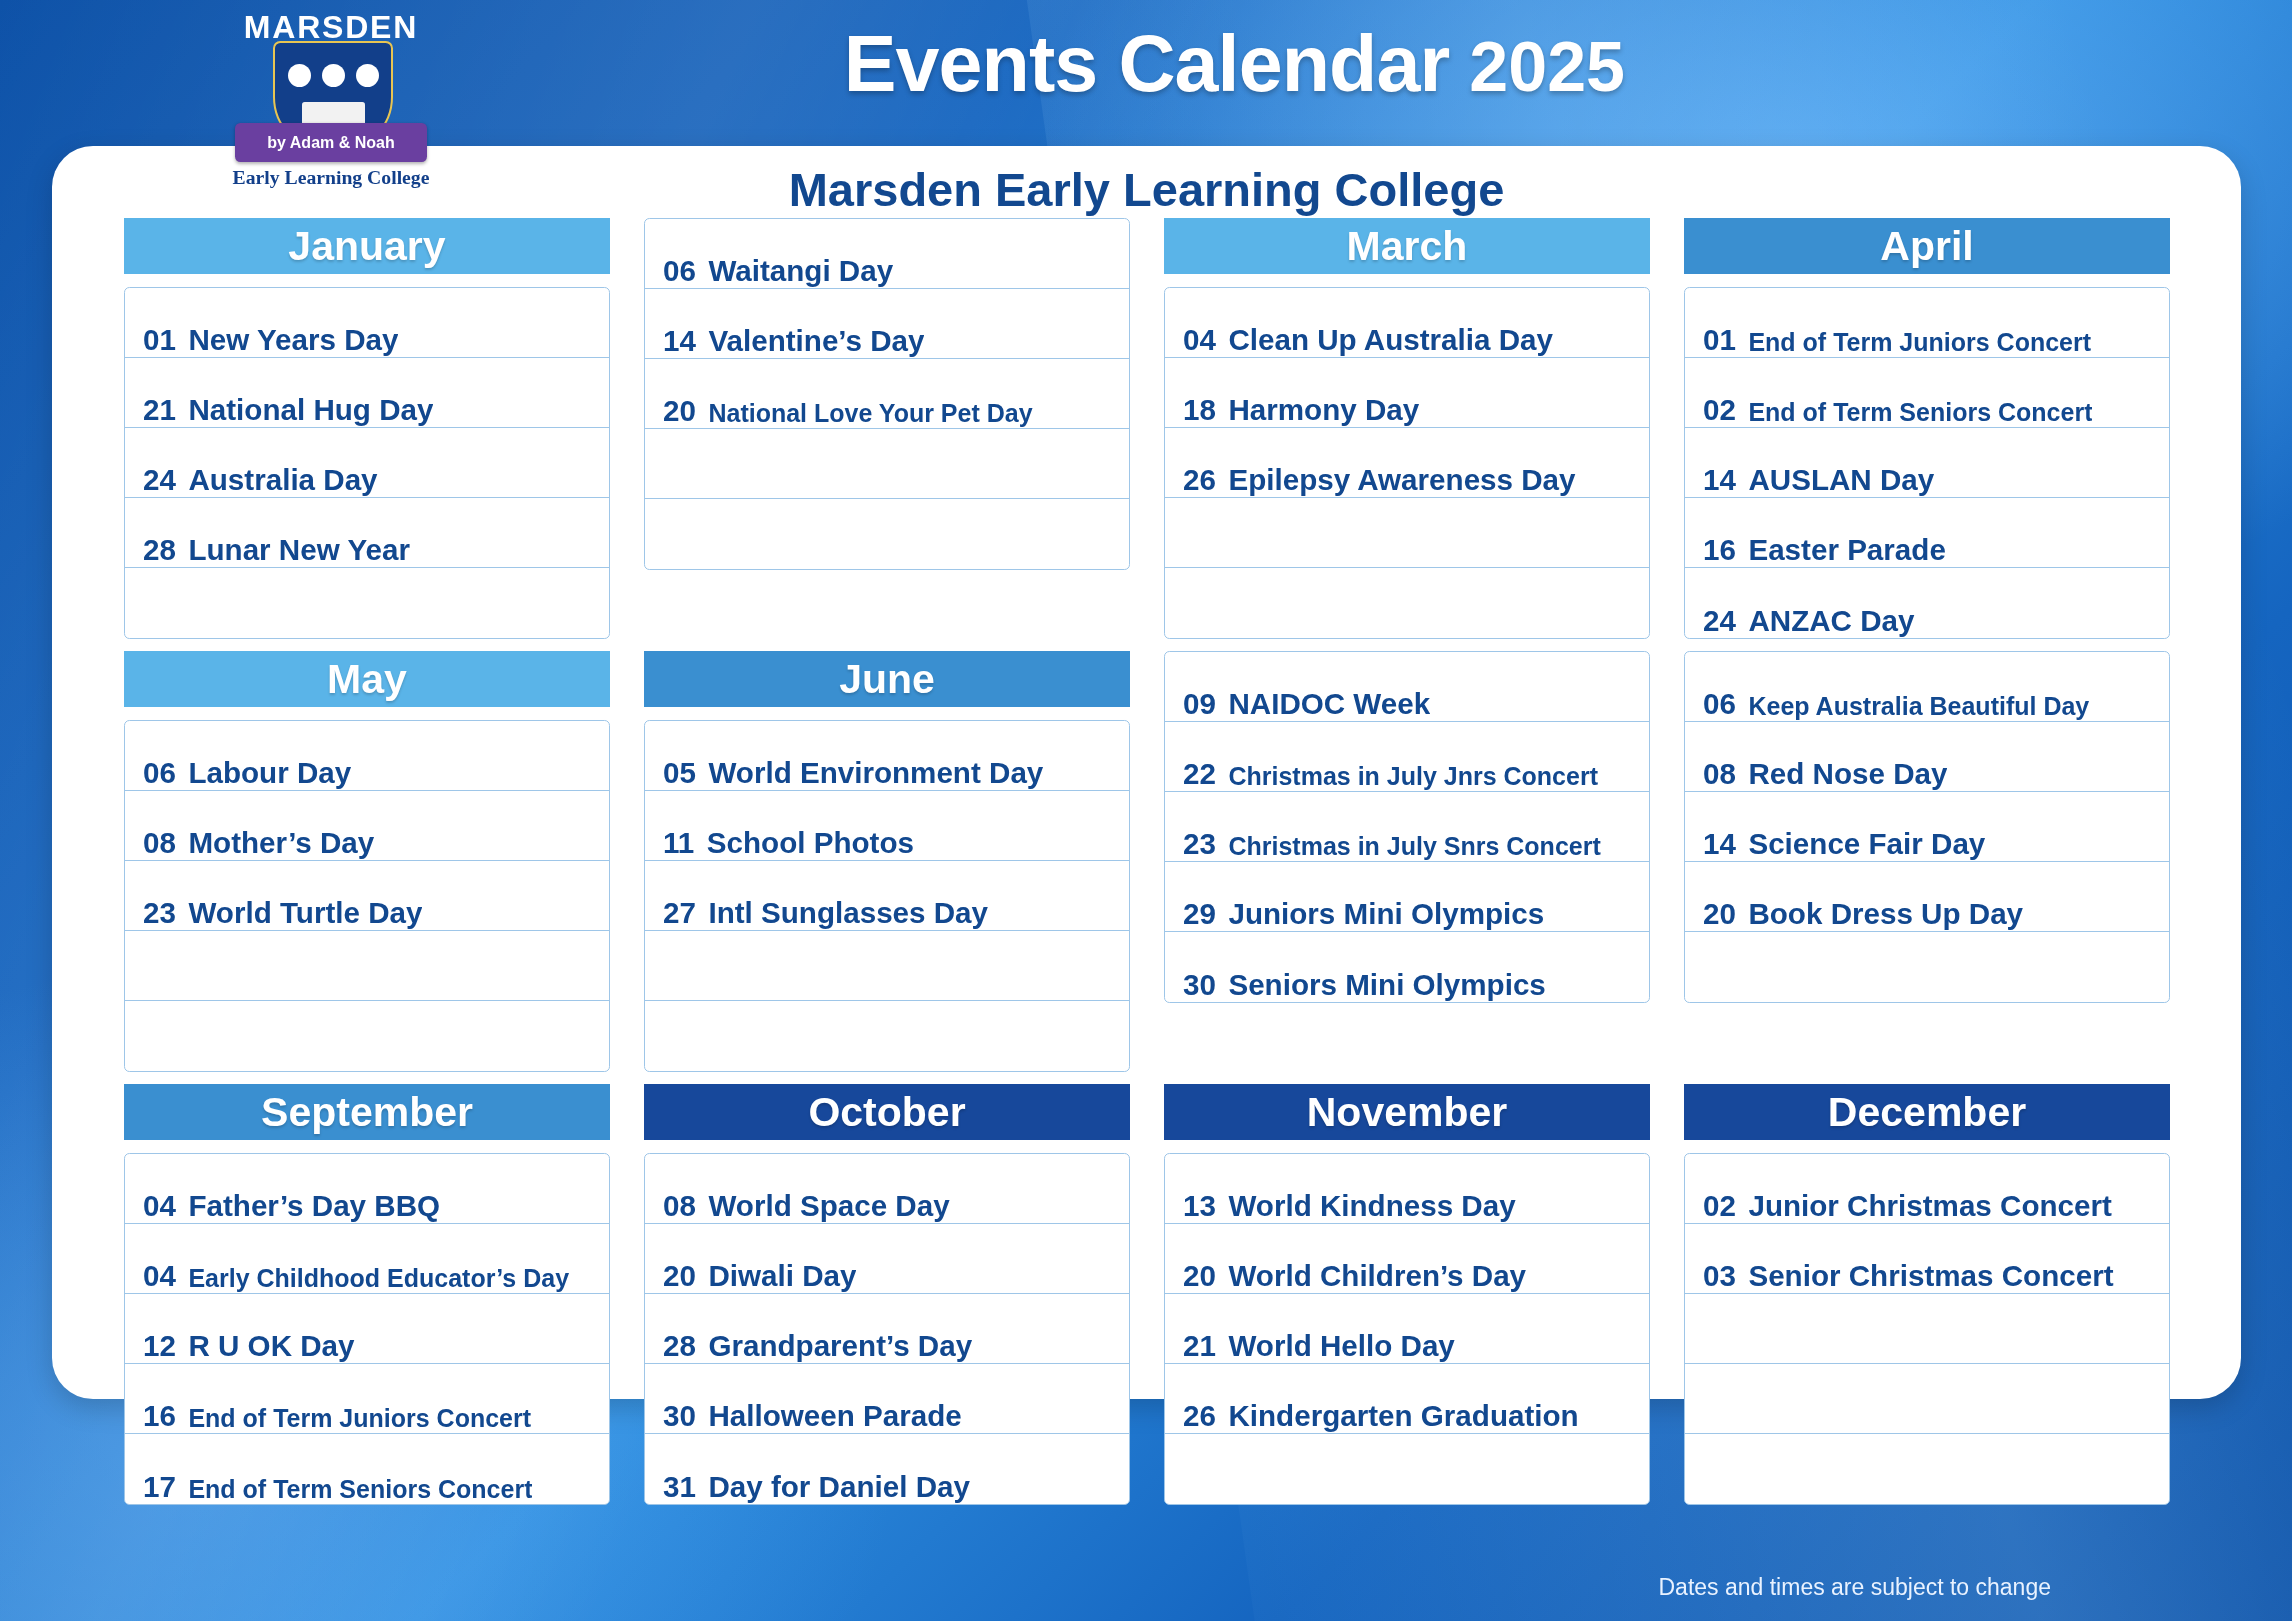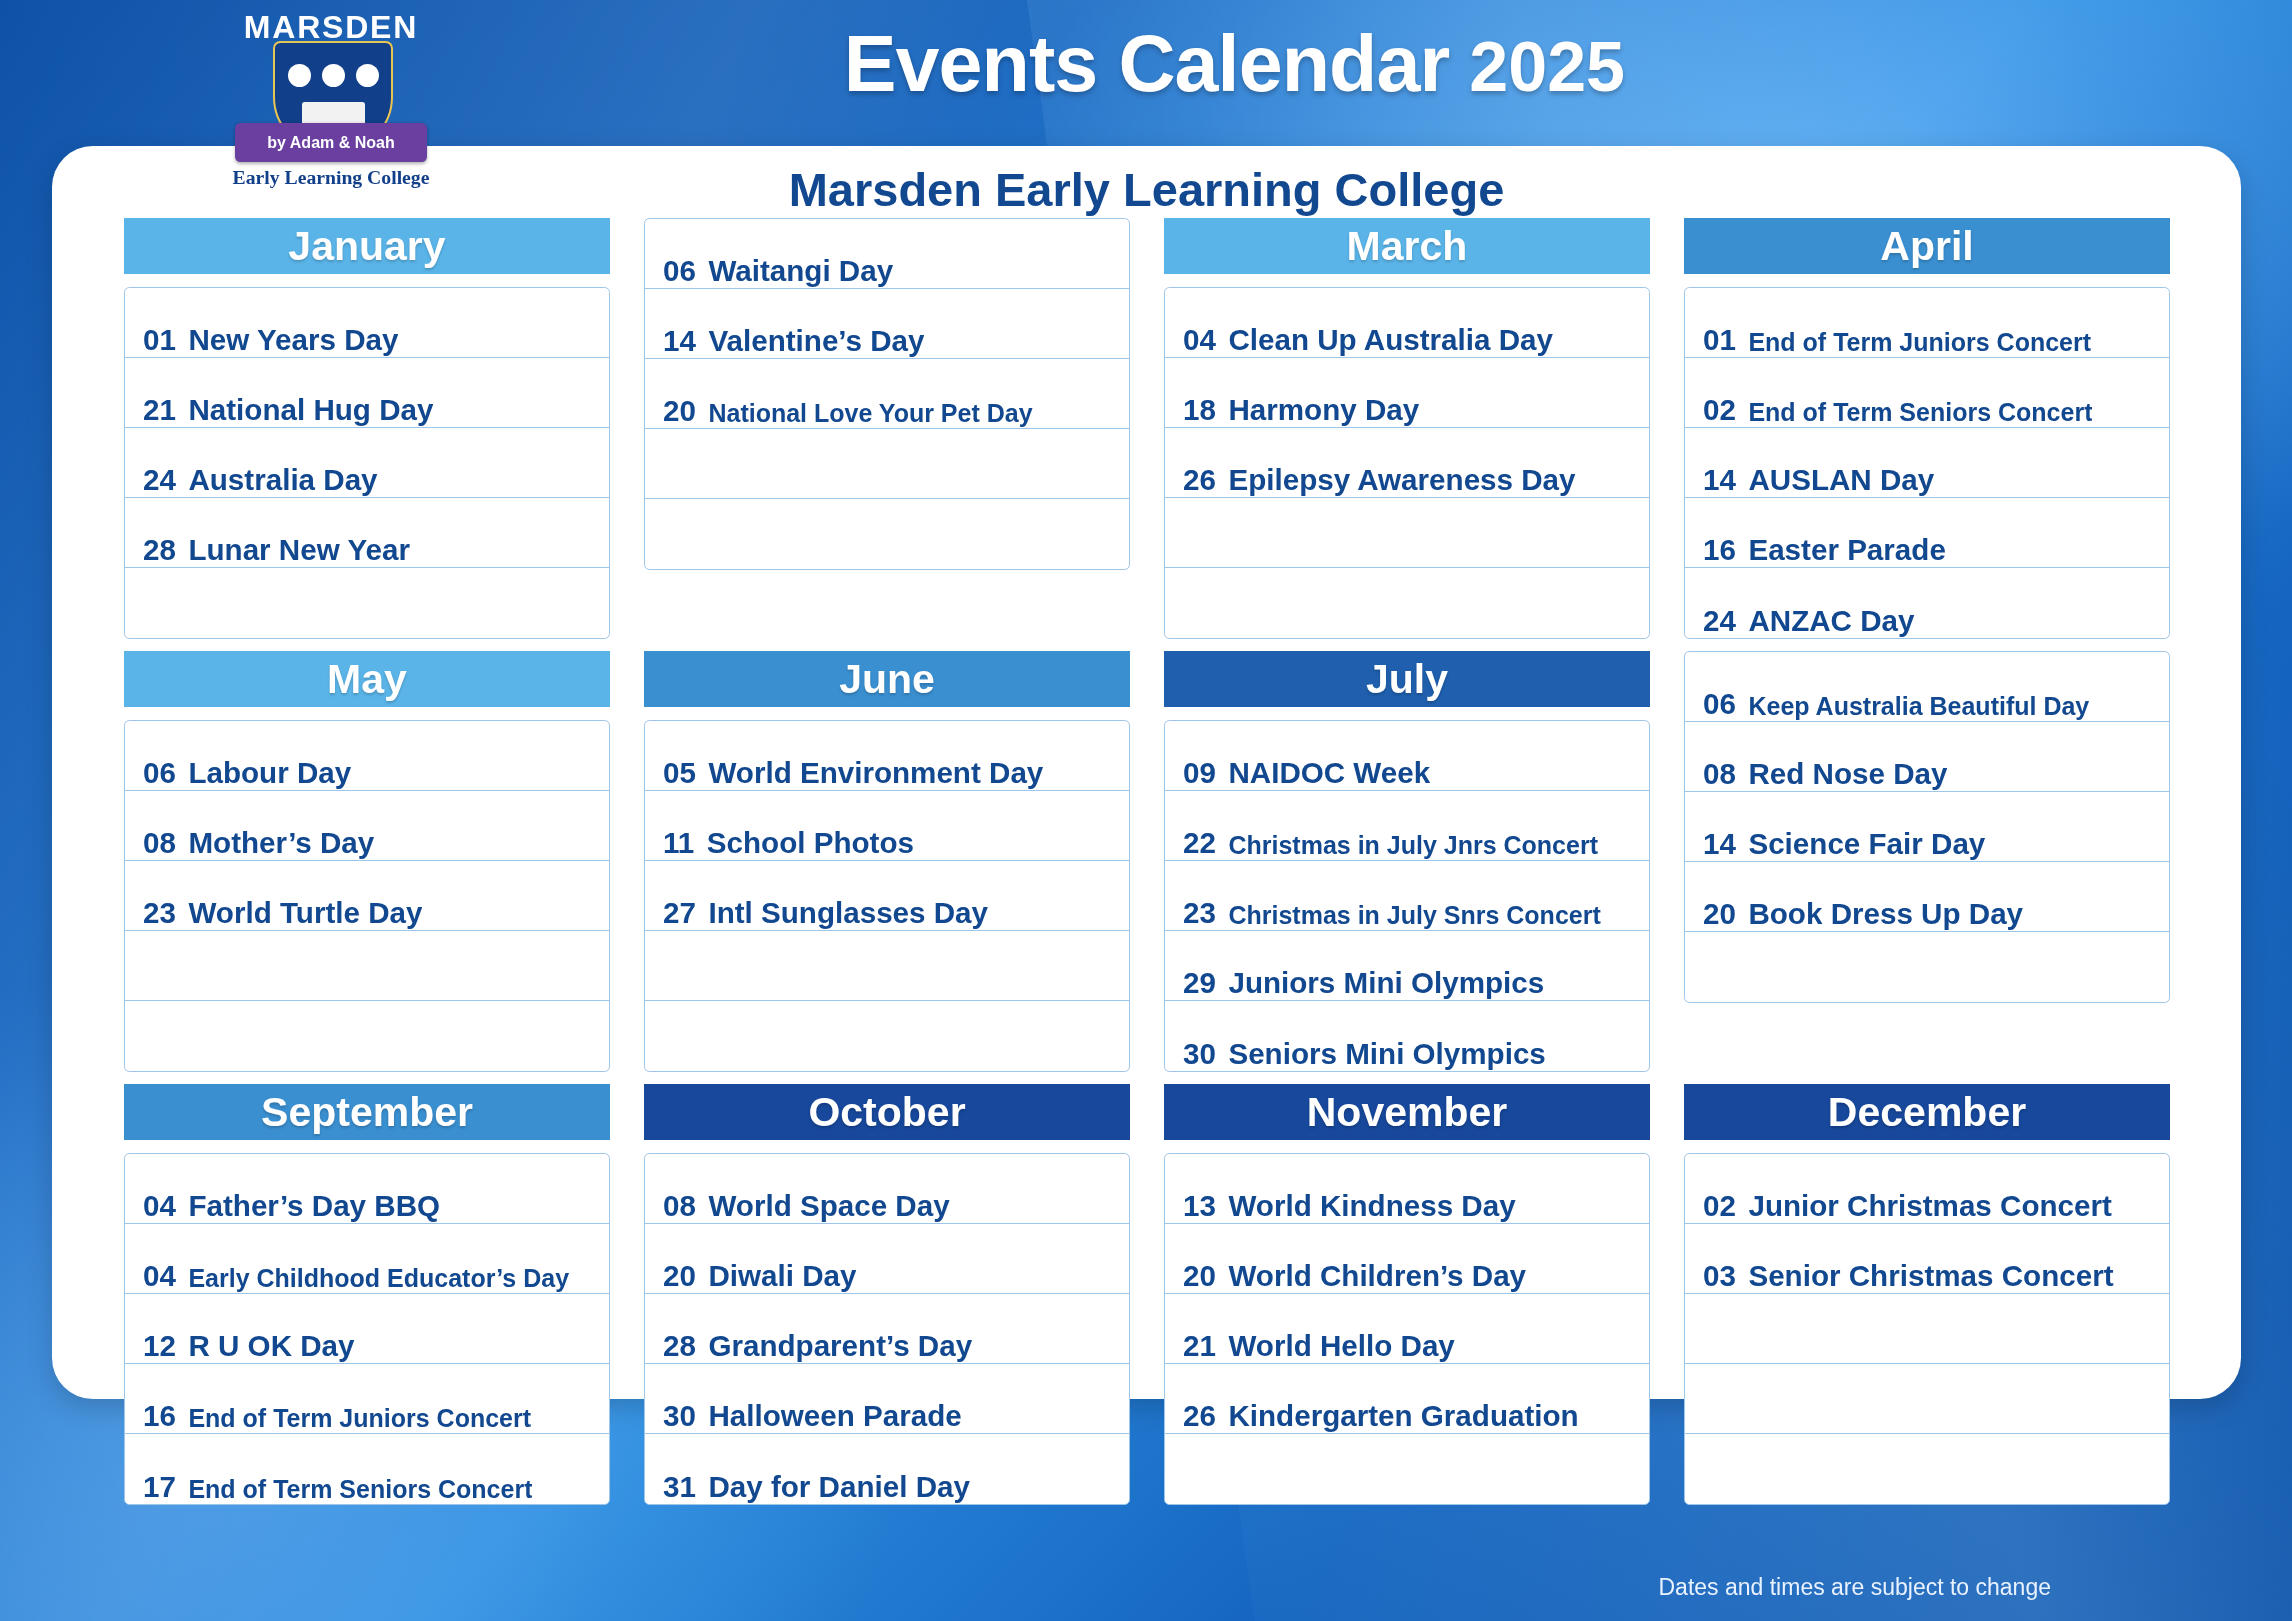--- a/index.html
+++ b/index.html
@@ -282,21 +282,20 @@
                 <span class="d"></span>
                 <span class="t"></span>
               </div>
               <div class="ev empty">
                 <span class="d"></span>
                 <span class="t"></span>
               </div>
             </div>
           </div>
           <div class="month">
-            <div class="m-head dark">July</div>
             <div class="events">
               <div class="ev">
                 <span class="d">09</span>
                 <span class="t">NAIDOC Week</span>
               </div>
               <div class="ev">
                 <span class="d">22</span>
                 <span class="t sm">Christmas in July Jnrs Concert</span>
               </div>
               <div class="ev">

